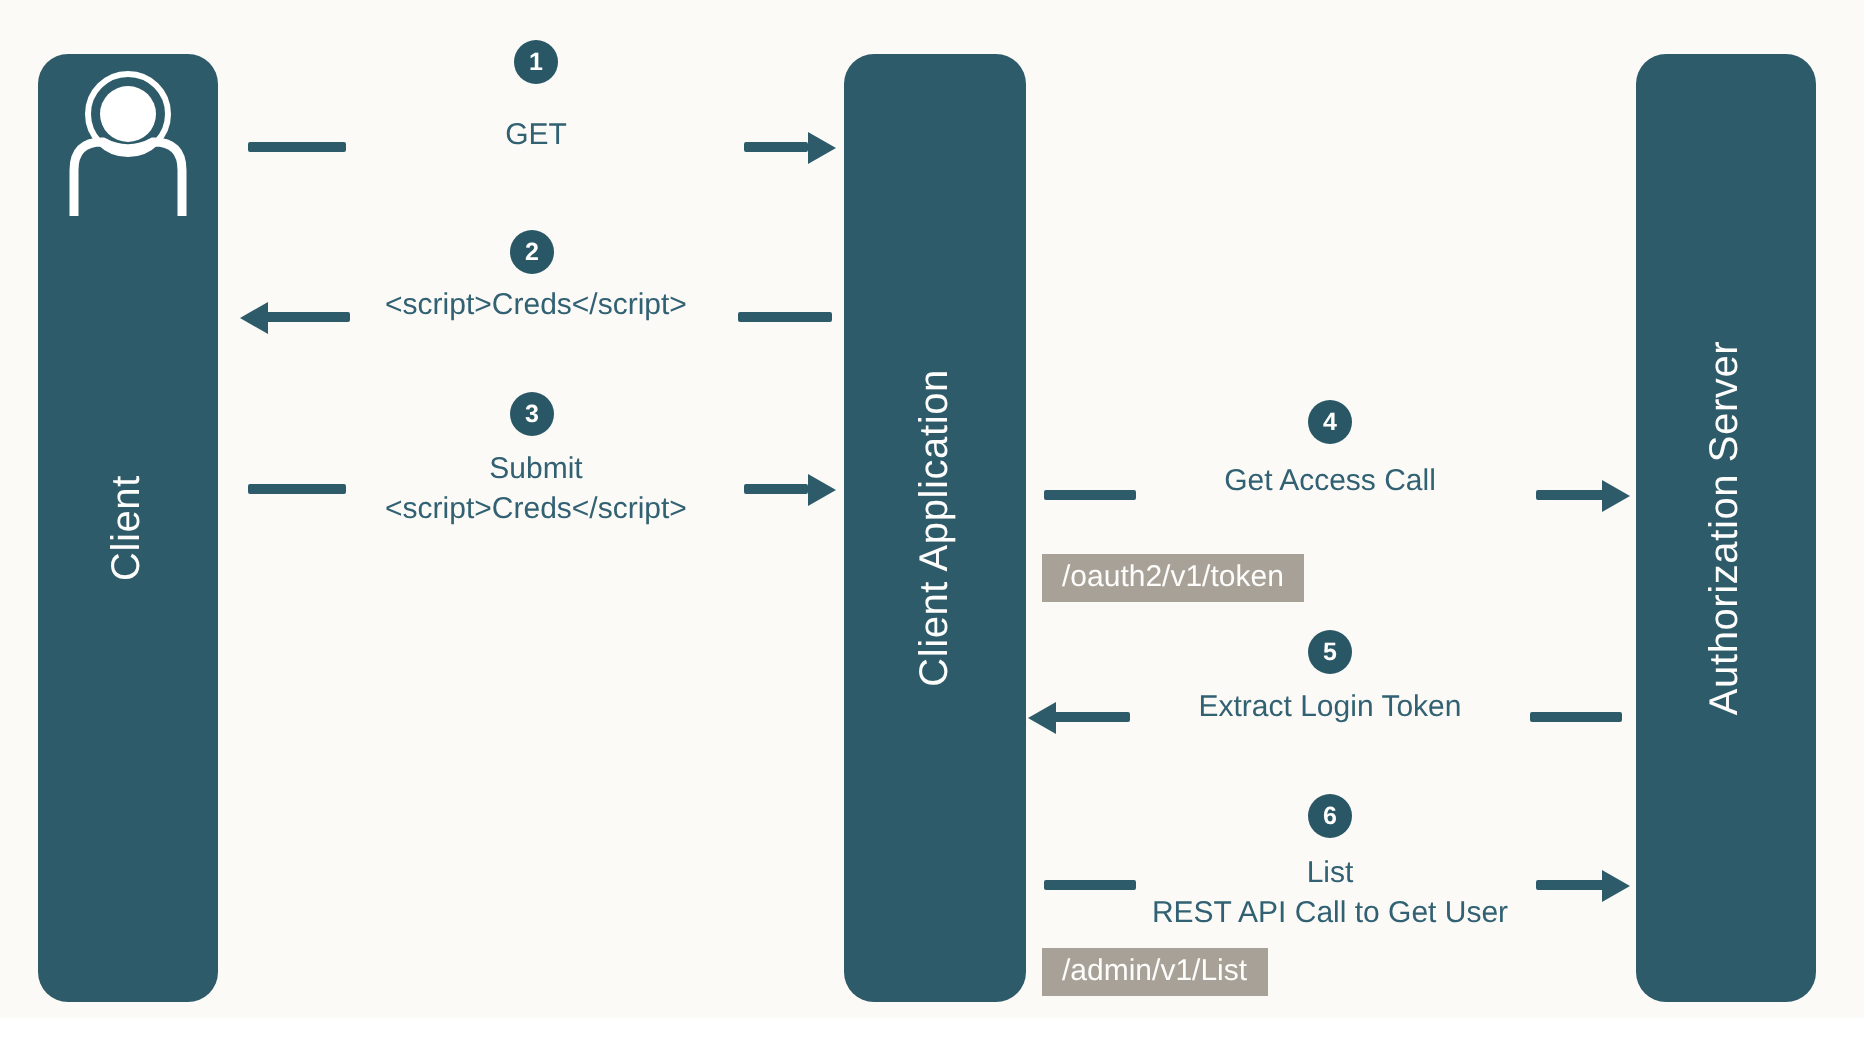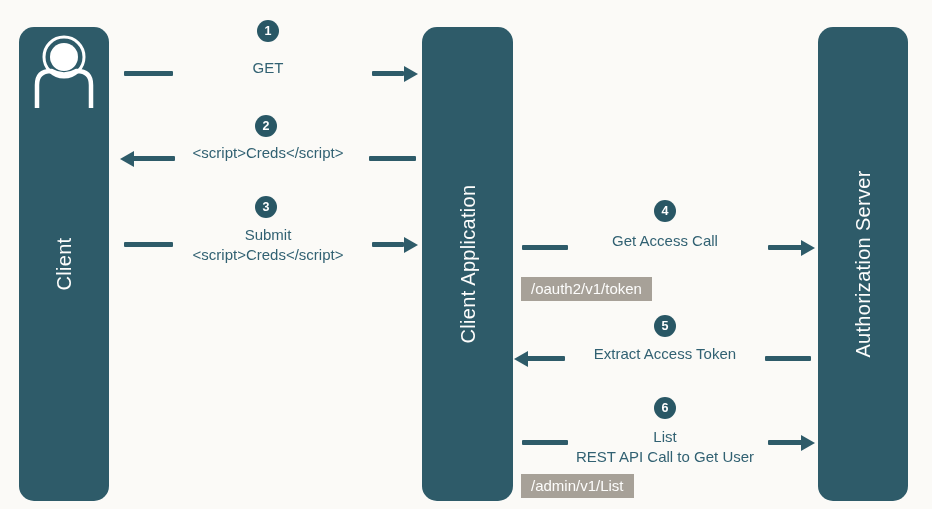--- a/index.html
+++ b/index.html
@@ -93,21 +93,21 @@
     </div>
     <div class="seg" style="left:522px;top:245px;width:46px;"></div>
     <div class="seg" style="left:768px;top:245px;width:34px;"></div>
     <div class="head-right" style="left:801px;top:240px;"></div>
     <div class="badge" style="left:521px;top:277px;">/oauth2/v1/token</div>
   </div>
 
   <div>
     <div class="num-circle" style="left:654px;top:315px;">5</div>
     <div class="step-label" style="left:515px;top:344px;width:300px;">
-      <span>Extract Access Token</span>
+      <span>Extract Login Token</span>
       <span></span>
     </div>
     <div class="head-left" style="left:514px;top:351px;"></div>
     <div class="seg" style="left:527px;top:356px;width:38px;"></div>
     <div class="seg" style="left:765px;top:356px;width:46px;"></div>
   </div>
 
   <div>
     <div class="num-circle" style="left:654px;top:397px;">6</div>
     <div class="step-label" style="left:515px;top:427px;width:300px;">

